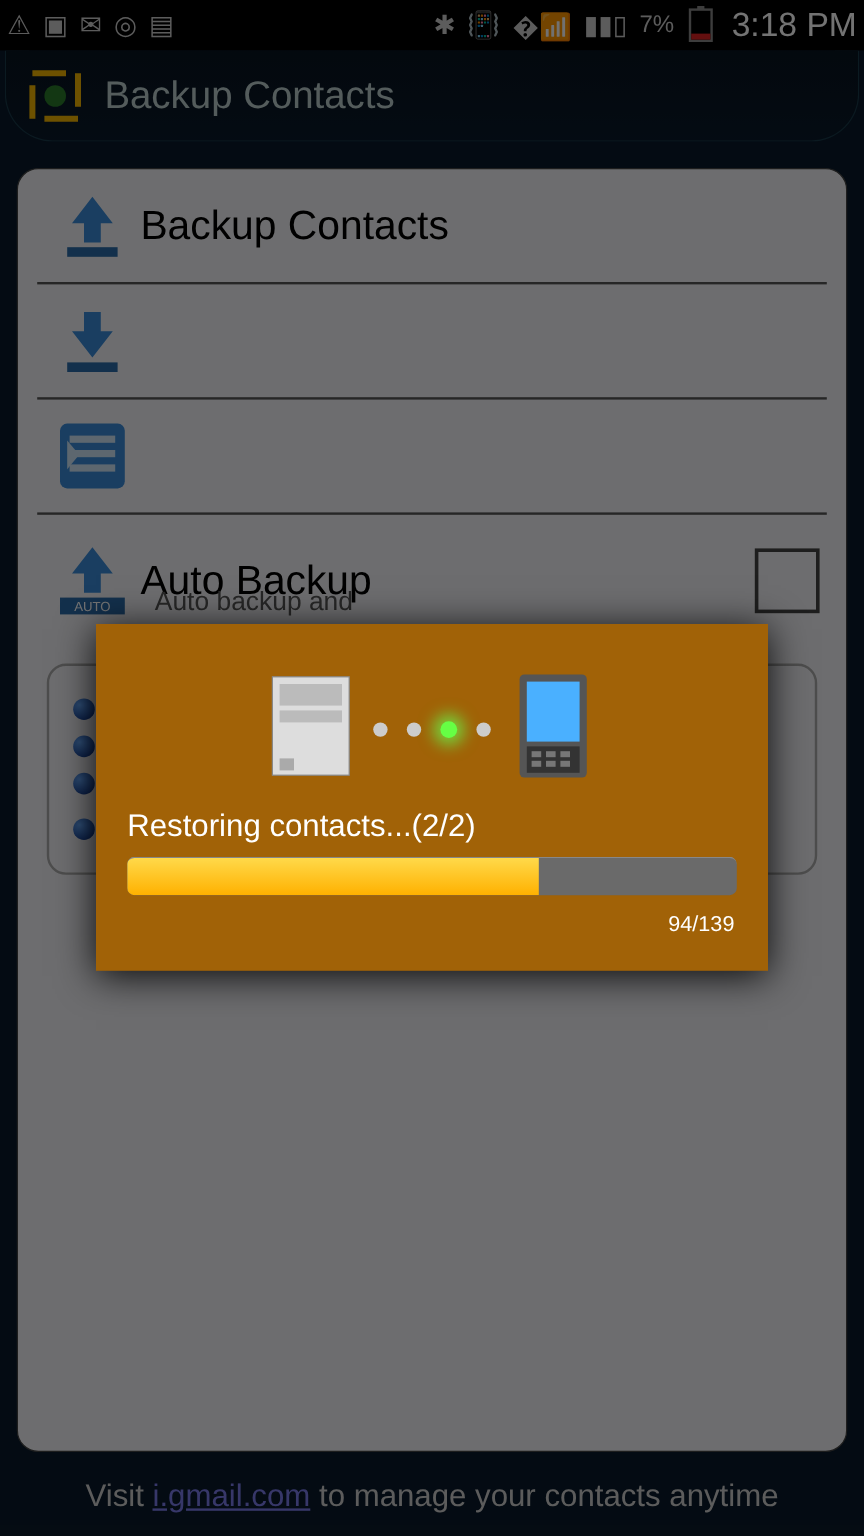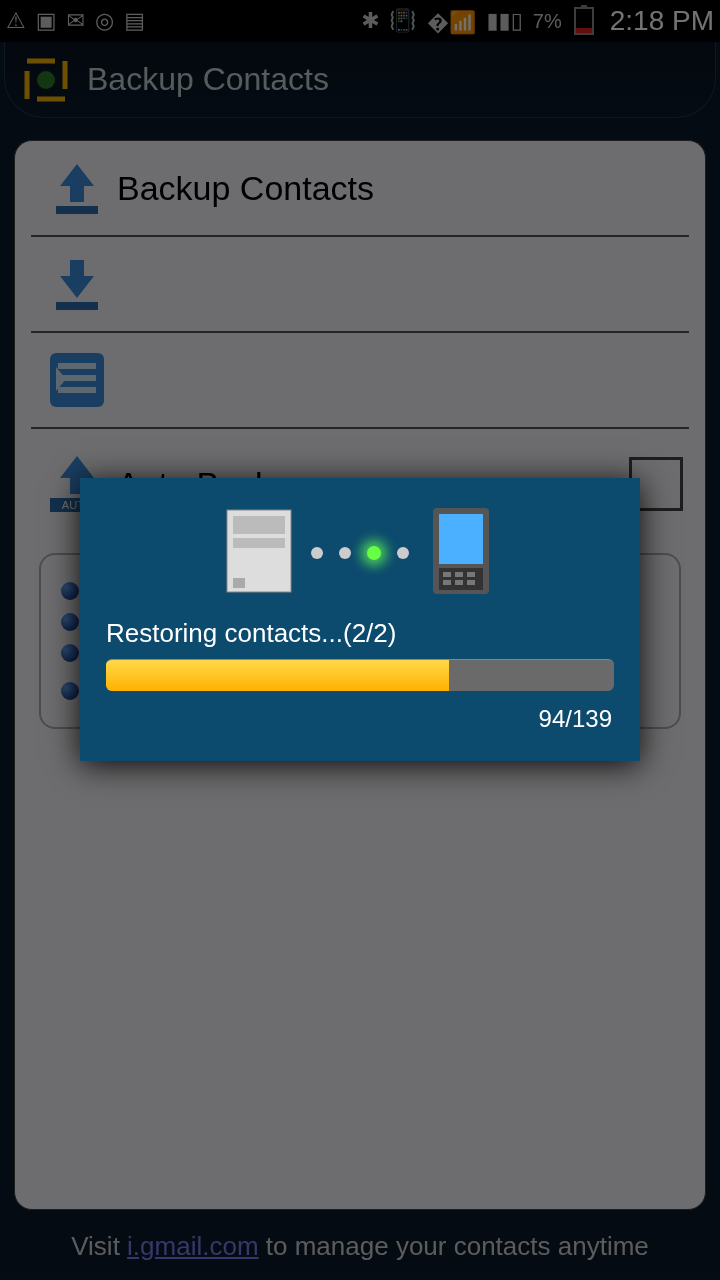--- a/index.html
+++ b/index.html
@@ -94,65 +94,65 @@
   .overlay {
     position:absolute; inset:0;
     background: rgba(0,0,0,0.55);
     z-index: 5;
   }
 
   
   .dialog {
     position:absolute;
     left:80px; right:80px;
-    top:478px;
-    background:#0c4a6e;
+    top:520px;
+    background:#a16207;
     z-index:10;
-    padding: 18px 18px 28px;
+    padding: 30px 18px 28px;
     box-shadow: 0 4px 30px rgba(0,0,0,0.9);
   }
   .dlg-icons {
     display:flex; justify-content:center; align-items:center; gap:16px;
     margin: 10px 0 18px;
   }
   .dot { width:12px;height:12px;border-radius:50%;background:#ccc;}
   .dot.glow { background:#6f4; box-shadow:0 0 12px 6px rgba(100,255,80,0.7); width:14px;height:14px;}
   .dlg-text { color:#fff; font-size:26px; margin: 8px 8px 10px; }
   .prog-outer {
     height:32px; background:#6a6a6a; border-radius:6px;
     margin: 0 8px;
     overflow:hidden;
     border-top:1px solid #888;
   }
   .prog-inner {
     height:100%;
     background: linear-gradient(to bottom, #ffd94a, #ffb100);
     width: 67.6%;
   }
-  .prog-count { color:#fff; font-size:24px; text-align:right; margin: 14px 10px 0; }
+  .prog-count { color:#fff; font-size:18px; text-align:right; margin: 14px 10px 0; }
 </style>
 </head>
 <body>
 
 <div class="status-bar">
   <div class="status-left">
     <span>⚠</span>
     <span>▣</span>
     <span>✉</span>
     <span>◎</span>
     <span>▤</span>
   </div>
   <div class="status-right">
     <span>✱</span>
     <span>📳</span>
     <span>�📶</span>
     <span>▮▮▯</span>
     <span class="status-batt">7%</span>
     <span class="batt-icon"></span>
-    <span class="status-time">2:18 PM</span>
+    <span class="status-time">3:18 PM</span>
   </div>
 </div>
 
 <div class="app-header">
   <span class="logo">
     <svg width="46" height="46" viewBox="0 0 46 46">
       <rect x="4" y="4" width="38" height="38" fill="none" stroke="#f2b400" stroke-width="5" stroke-dasharray="28 10"></rect>
       <circle cx="23" cy="23" r="9" fill="#2a7a2a"></circle>
     </svg>
   </span>

